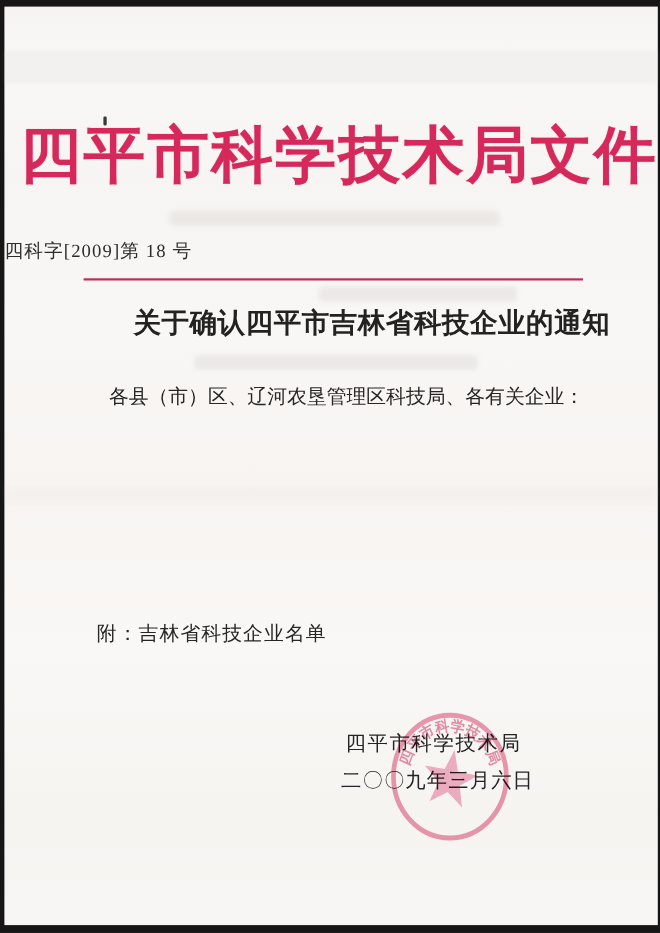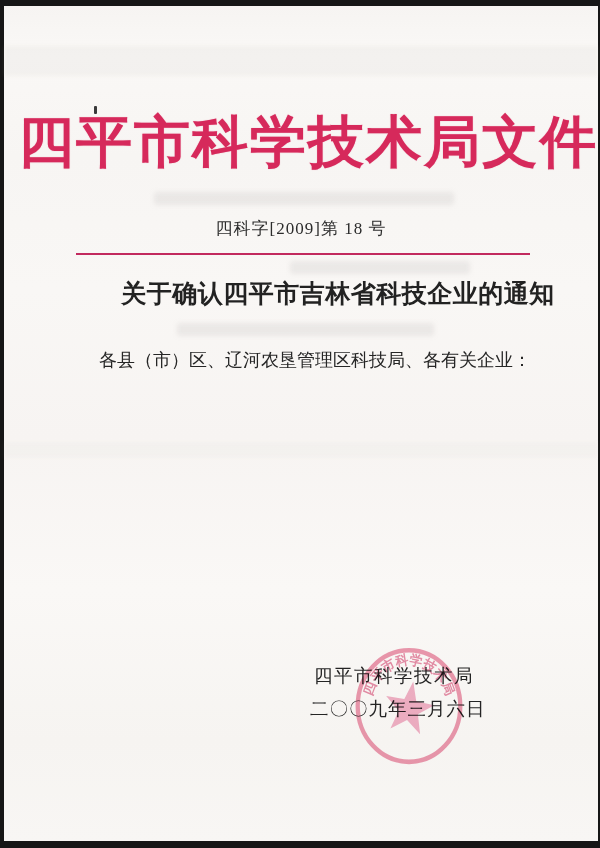--- a/index.html
+++ b/index.html
@@ -45,21 +45,20 @@
     letter-spacing: 2px;
     color: #d6295b;
     text-shadow: 0 0 1px rgba(214,41,91,0.45);
     white-space: nowrap;
   }
   .doc-number {
     position: absolute;
     top: 211px;
     left: 0;
     width: 100%;
-    text-align: center;
     font-size: 17px;
     color: #2c2c2c;
     letter-spacing: 1px;
   }
   .red-divider {
     position: absolute;
     top: 247px;
     left: 72px;
     width: 454px;
     height: 2px;
@@ -159,20 +158,21 @@
     <div class="header-title">四平市科学技术局文件</div>
     <div class="doc-number">四科字[2009]第 18 号</div>
     <div class="red-divider"></div>
 
     <div class="subject-title">关于确认四平市吉林省科技企业的通知</div>
 
     <div class="body-block">
       <p class="salutation">各县（市）区、辽河农垦管理区科技局、各有关企业：</p>
     </div>
 
+    <div class="attachment-note">附：吉林省科技企业名单</div>
 
     <div class="signature-line">四平市科学技术局</div>
     <div class="date-line">二〇〇九年三月六日</div>
 
     <svg class="seal" viewBox="0 0 120 120" preserveAspectRatio="none">
       <circle cx="60" cy="60" r="54" fill="none" stroke="#e9839f" stroke-width="4.5" opacity="0.88"></circle>
       <polygon points="60,36 66.35,54.26 85.68,54.66 70.27,66.34 75.87,84.84 60,73.8 44.13,84.84 49.73,66.34 34.32,54.66 53.65,54.26" transform="rotate(10 60 62)" fill="#ee9ab8" opacity="0.82"></polygon>
       <path id="sealArc" d="M 25.4 80 A 40 40 0 1 1 94.6 80" fill="none"></path>
       <text font-size="13.5" fill="#e4799a" opacity="0.9" font-family="'Liberation Serif','DejaVu Serif',serif" font-weight="bold">
         <textPath href="#sealArc" startOffset="50%" text-anchor="middle">四平市科学技术局</textPath>

